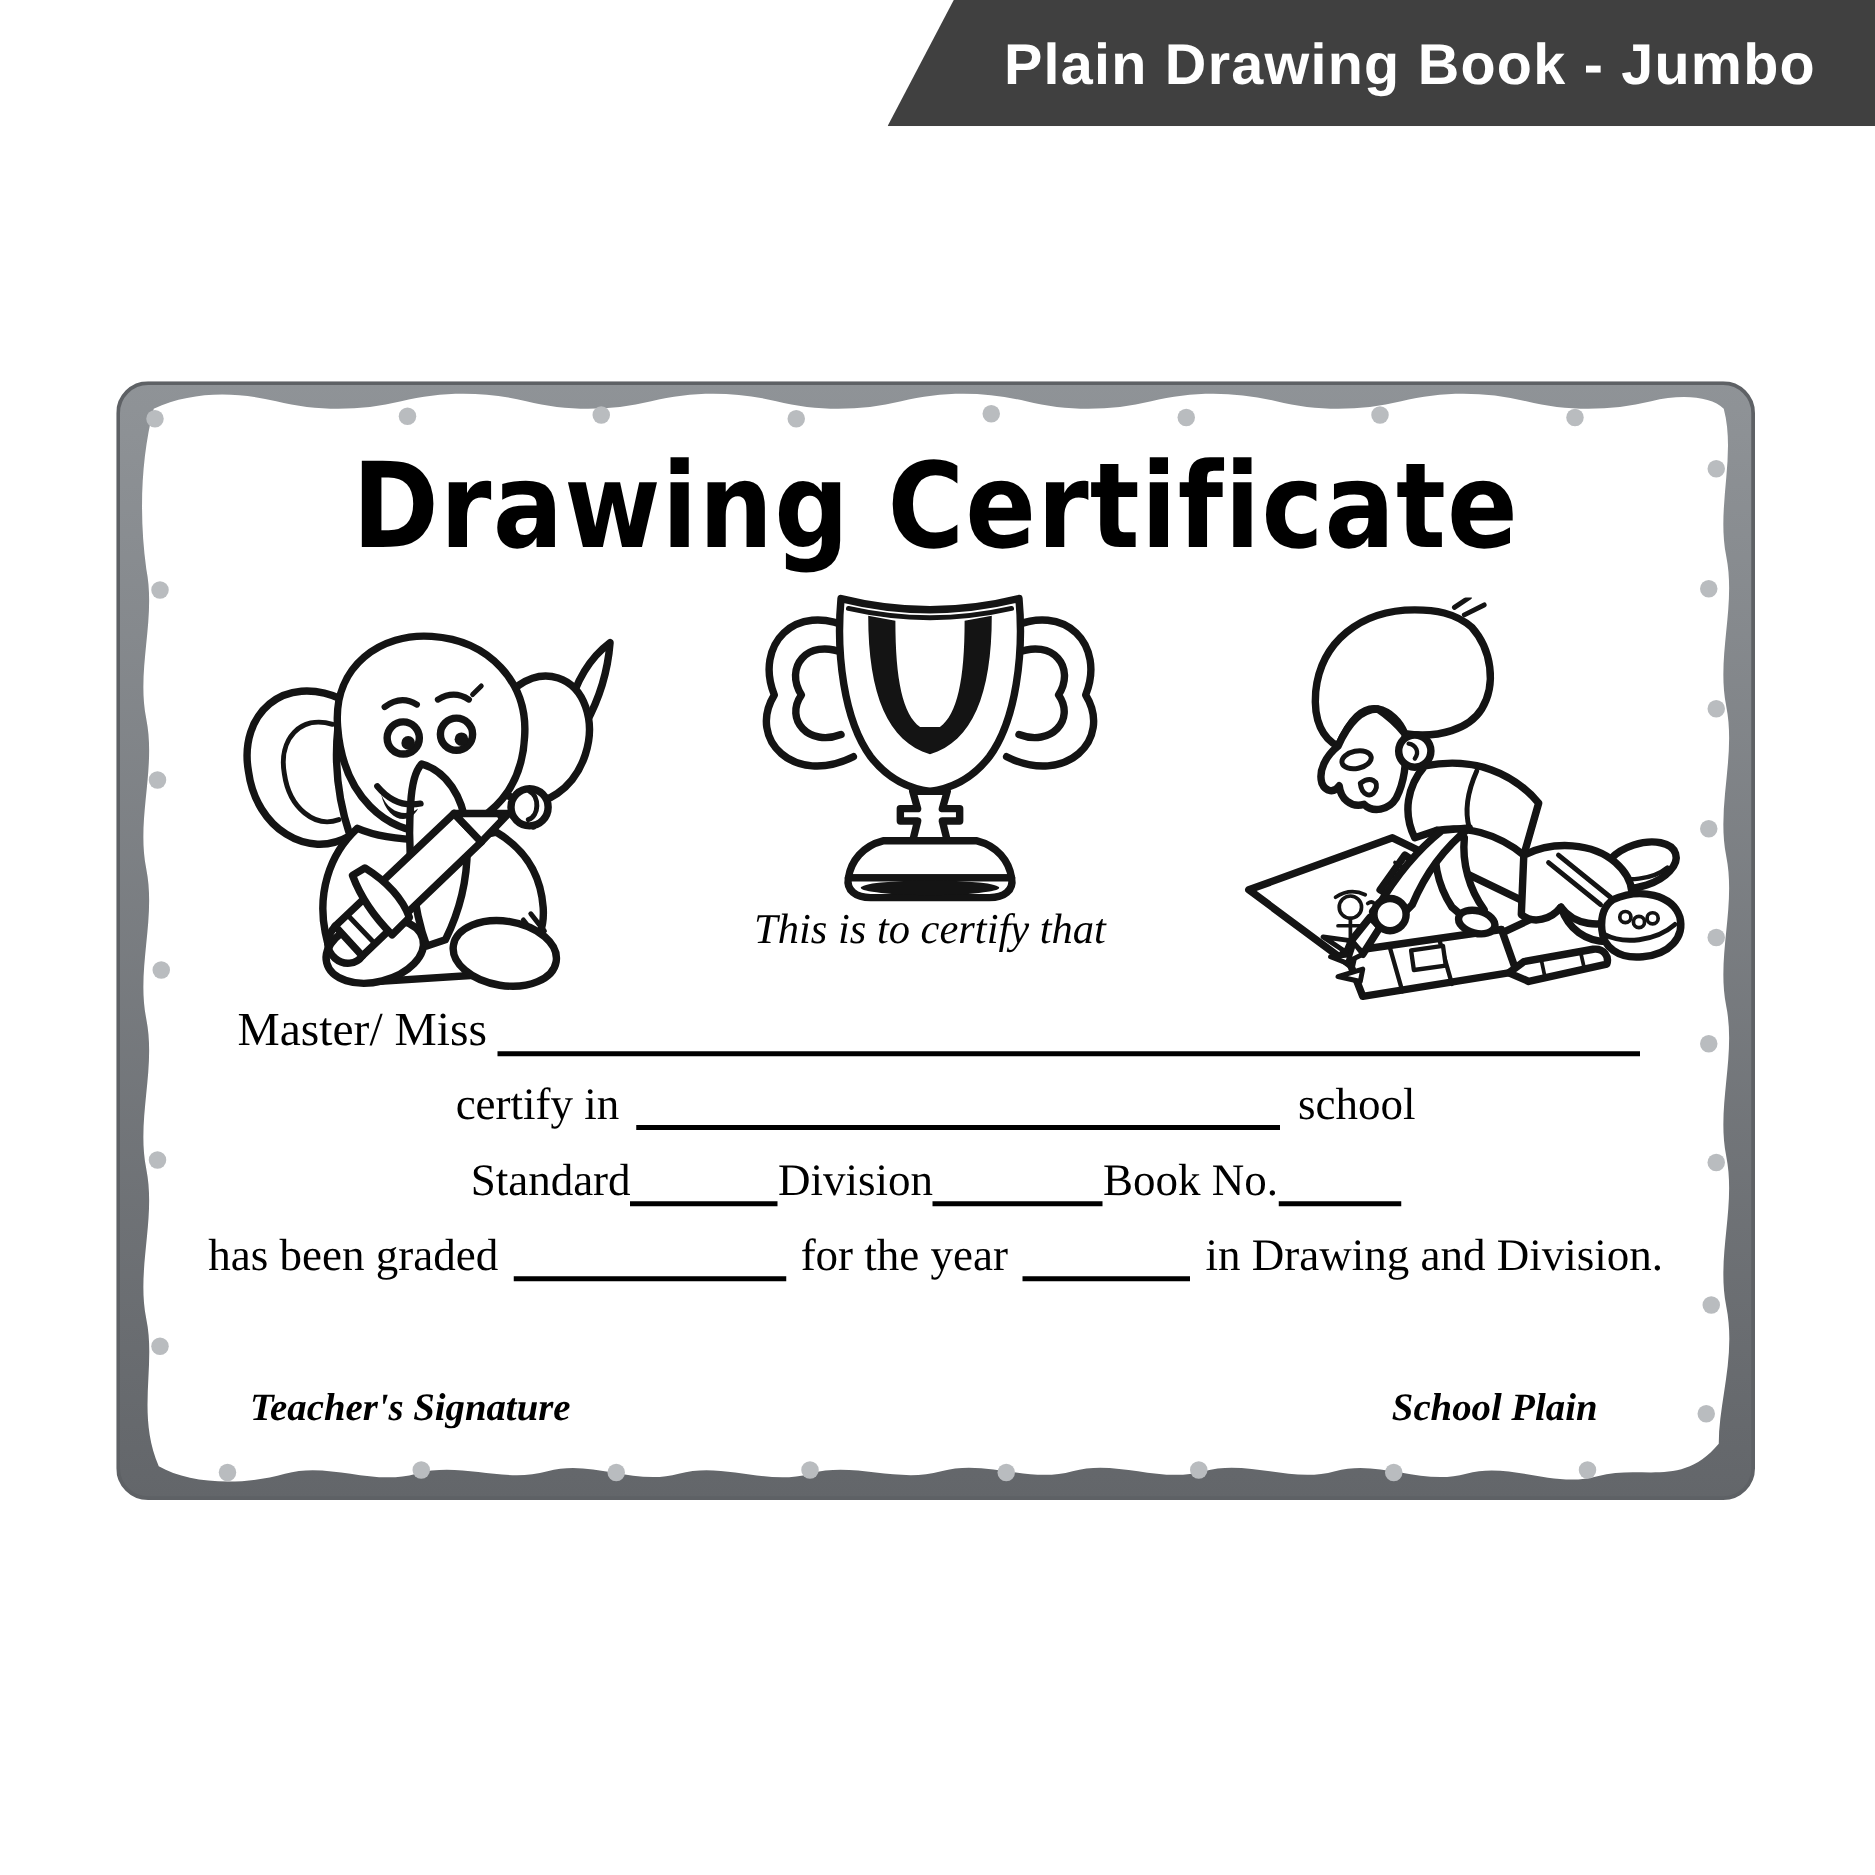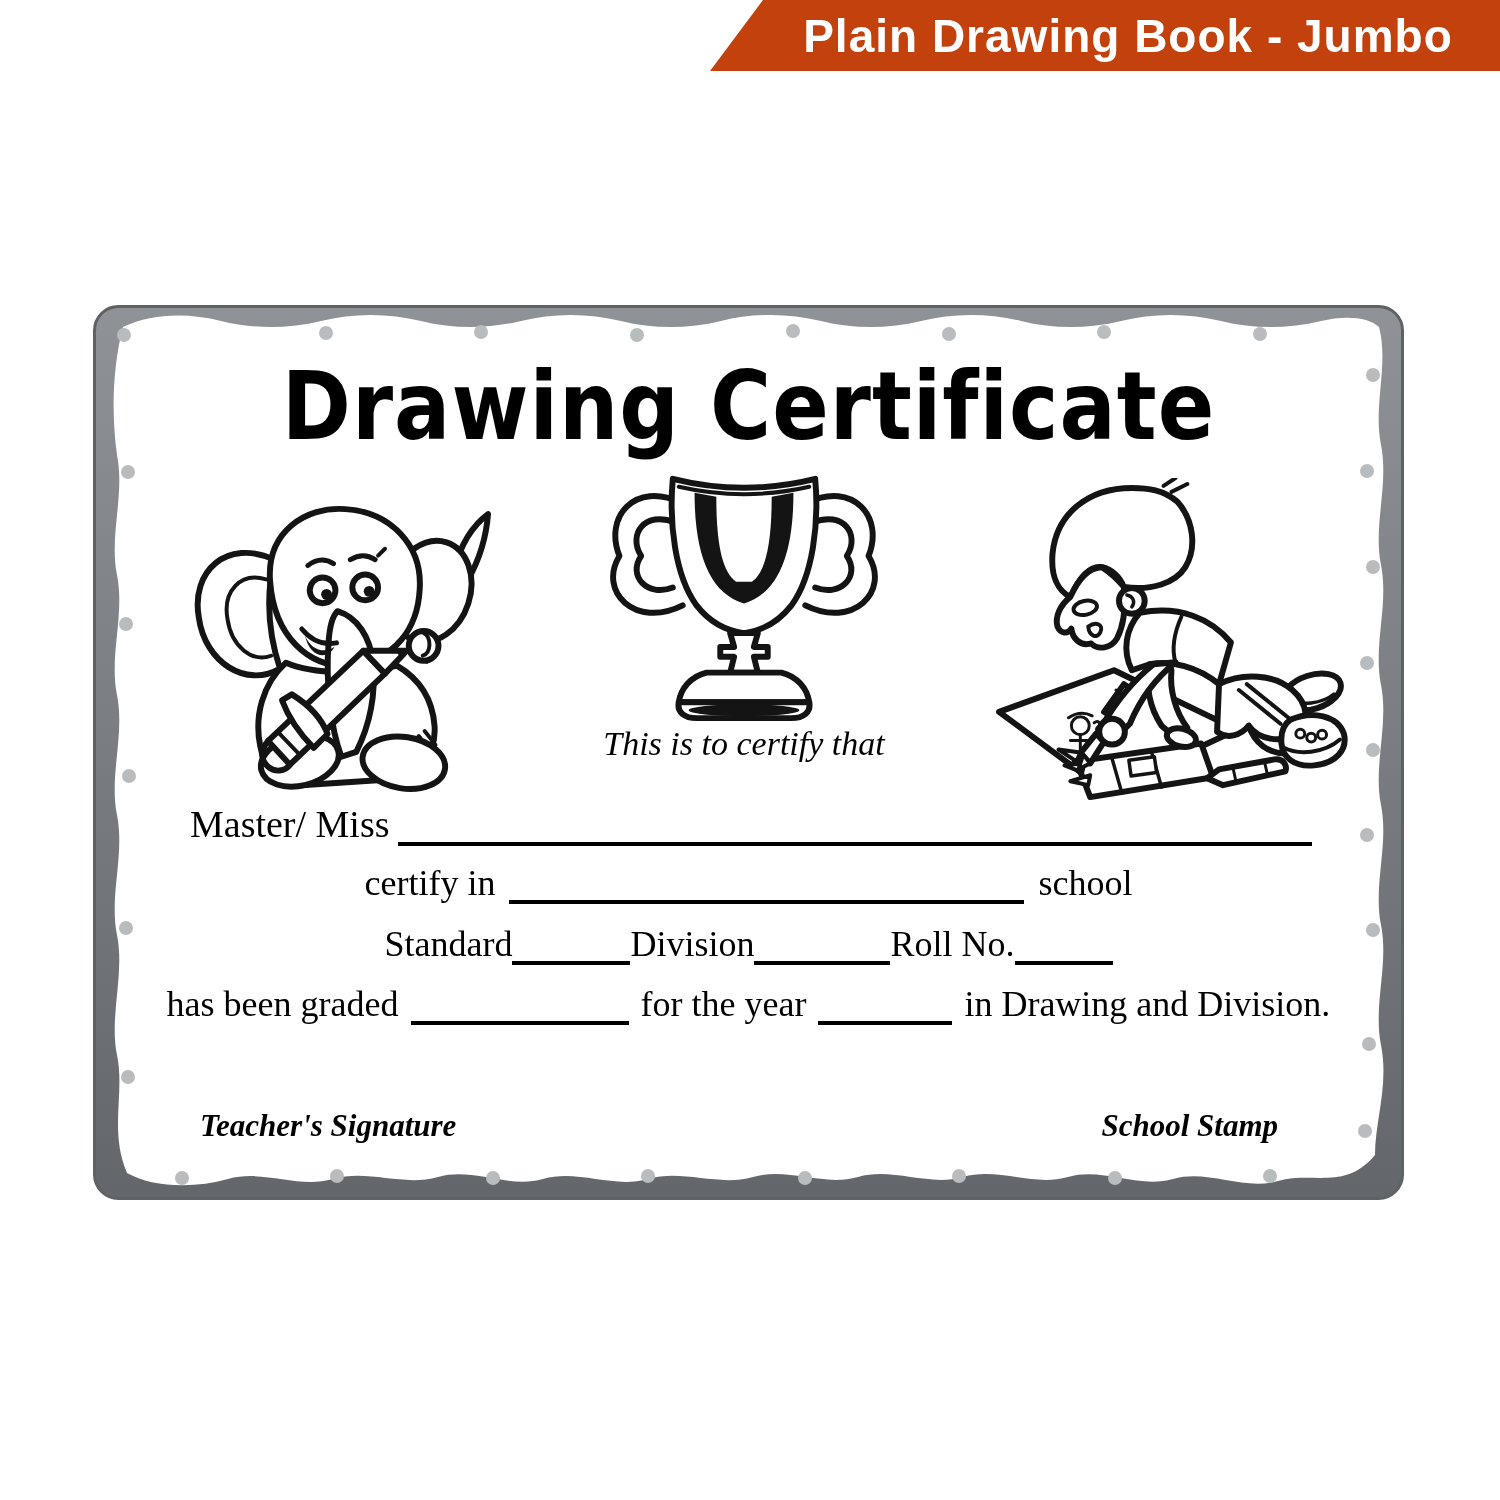--- a/index.html
+++ b/index.html
@@ -2,22 +2,22 @@
 <html><head>
 <meta charset="utf-8">
 <style>
   html,body{margin:0;padding:0;}
   body{
     width:1500px;height:1500px;position:relative;overflow:hidden;
     background:#ffffff;font-family:"Liberation Serif", serif;color:#000;
   }
   
   .banner{
-    position:absolute;left:710px;top:0;width:790px;height:71px;
-    background:#c2410c;
+    position:absolute;left:710px;top:0;width:790px;height:101px;
+    background:#404040;
     clip-path:polygon(53px 0, 790px 0, 790px 100%, 0 100%);
     display:flex;align-items:center;justify-content:center;
   }
   .banner-label{
     font-family:"Liberation Sans", sans-serif;font-weight:700;
     font-size:46px;color:#ffffff;letter-spacing:1px;padding-left:46px;
     white-space:nowrap;
   }
   
   .cert{position:absolute;left:93px;top:305px;width:1311px;height:895px;}
@@ -249,28 +249,28 @@
     <span>certify in</span>
     <span class="blank blank-school"></span>
     <span>school</span>
   </div>
 
   <div class="form-row row-standard">
     <span>Standard</span>
     <span class="blank blank-standard"></span>
     <span>Division</span>
     <span class="blank blank-division"></span>
-    <span>Roll No.</span>
+    <span>Book No.</span>
     <span class="blank blank-roll"></span>
   </div>
 
   <div class="form-row row-graded">
     <span>has been graded</span>
     <span class="blank blank-grade"></span>
     <span>for the year</span>
     <span class="blank blank-year"></span>
     <span>in Drawing and Division.</span>
   </div>
 
   <div class="footer-label footer-left">Teacher's Signature</div>
-  <div class="footer-label footer-right">School Stamp</div>
+  <div class="footer-label footer-right">School Plain</div>
 
 </div>
 
 </body></html>

